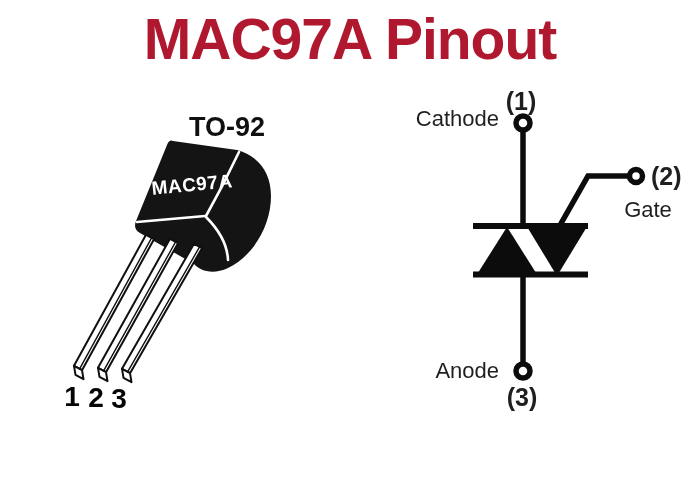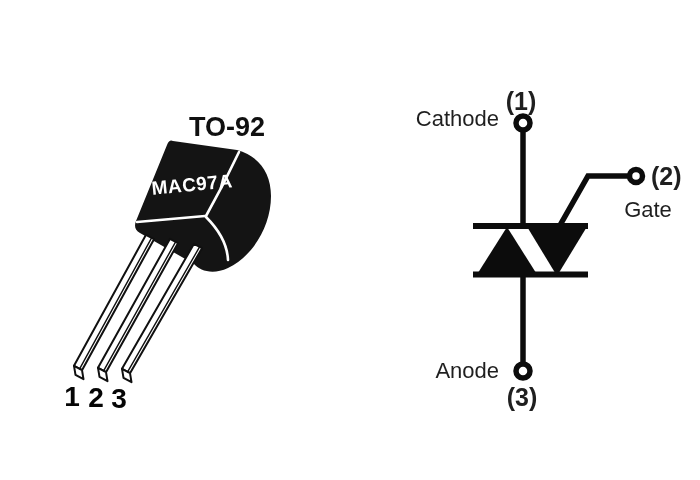--- a/index.html
+++ b/index.html
@@ -38,20 +38,21 @@
   .term-label   { font-size: 22px; }
   .pin-paren    { font-size: 25px; font-weight: bold; }
   .anchor-end   { text-anchor: end; }
   .anchor-mid   { text-anchor: middle; }
 </style>
 </head>
 <body>
 
 <div class="stage" style="background-color: rgb(255, 255, 255);">
 
+  <h1 class="title" style="color: rgb(176, 24, 47);">MAC97A Pinout</h1>
 
   <svg class="diagram" width="700" height="480" viewBox="0 0 700 480">
 
     <g>
 
       <text class="to92-label" x="227" y="136" fill="#101010">TO-92</text>
 
       <path d="M 173,141 L 237,150
                C 259,156 271,173 271,196
                C 271,226 253,256 228,268

